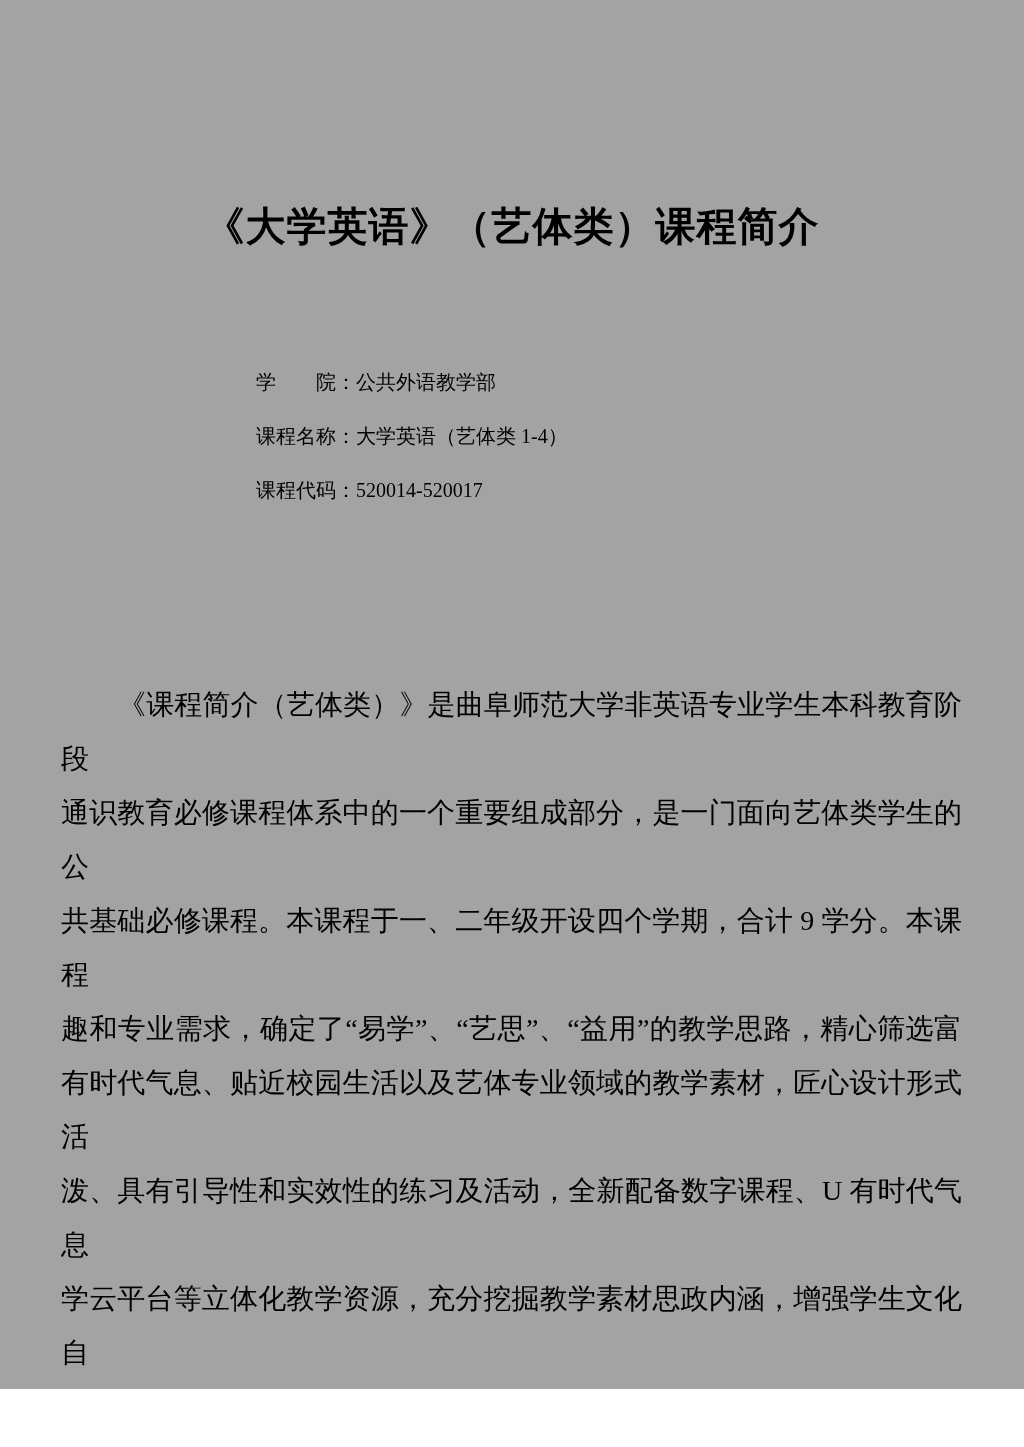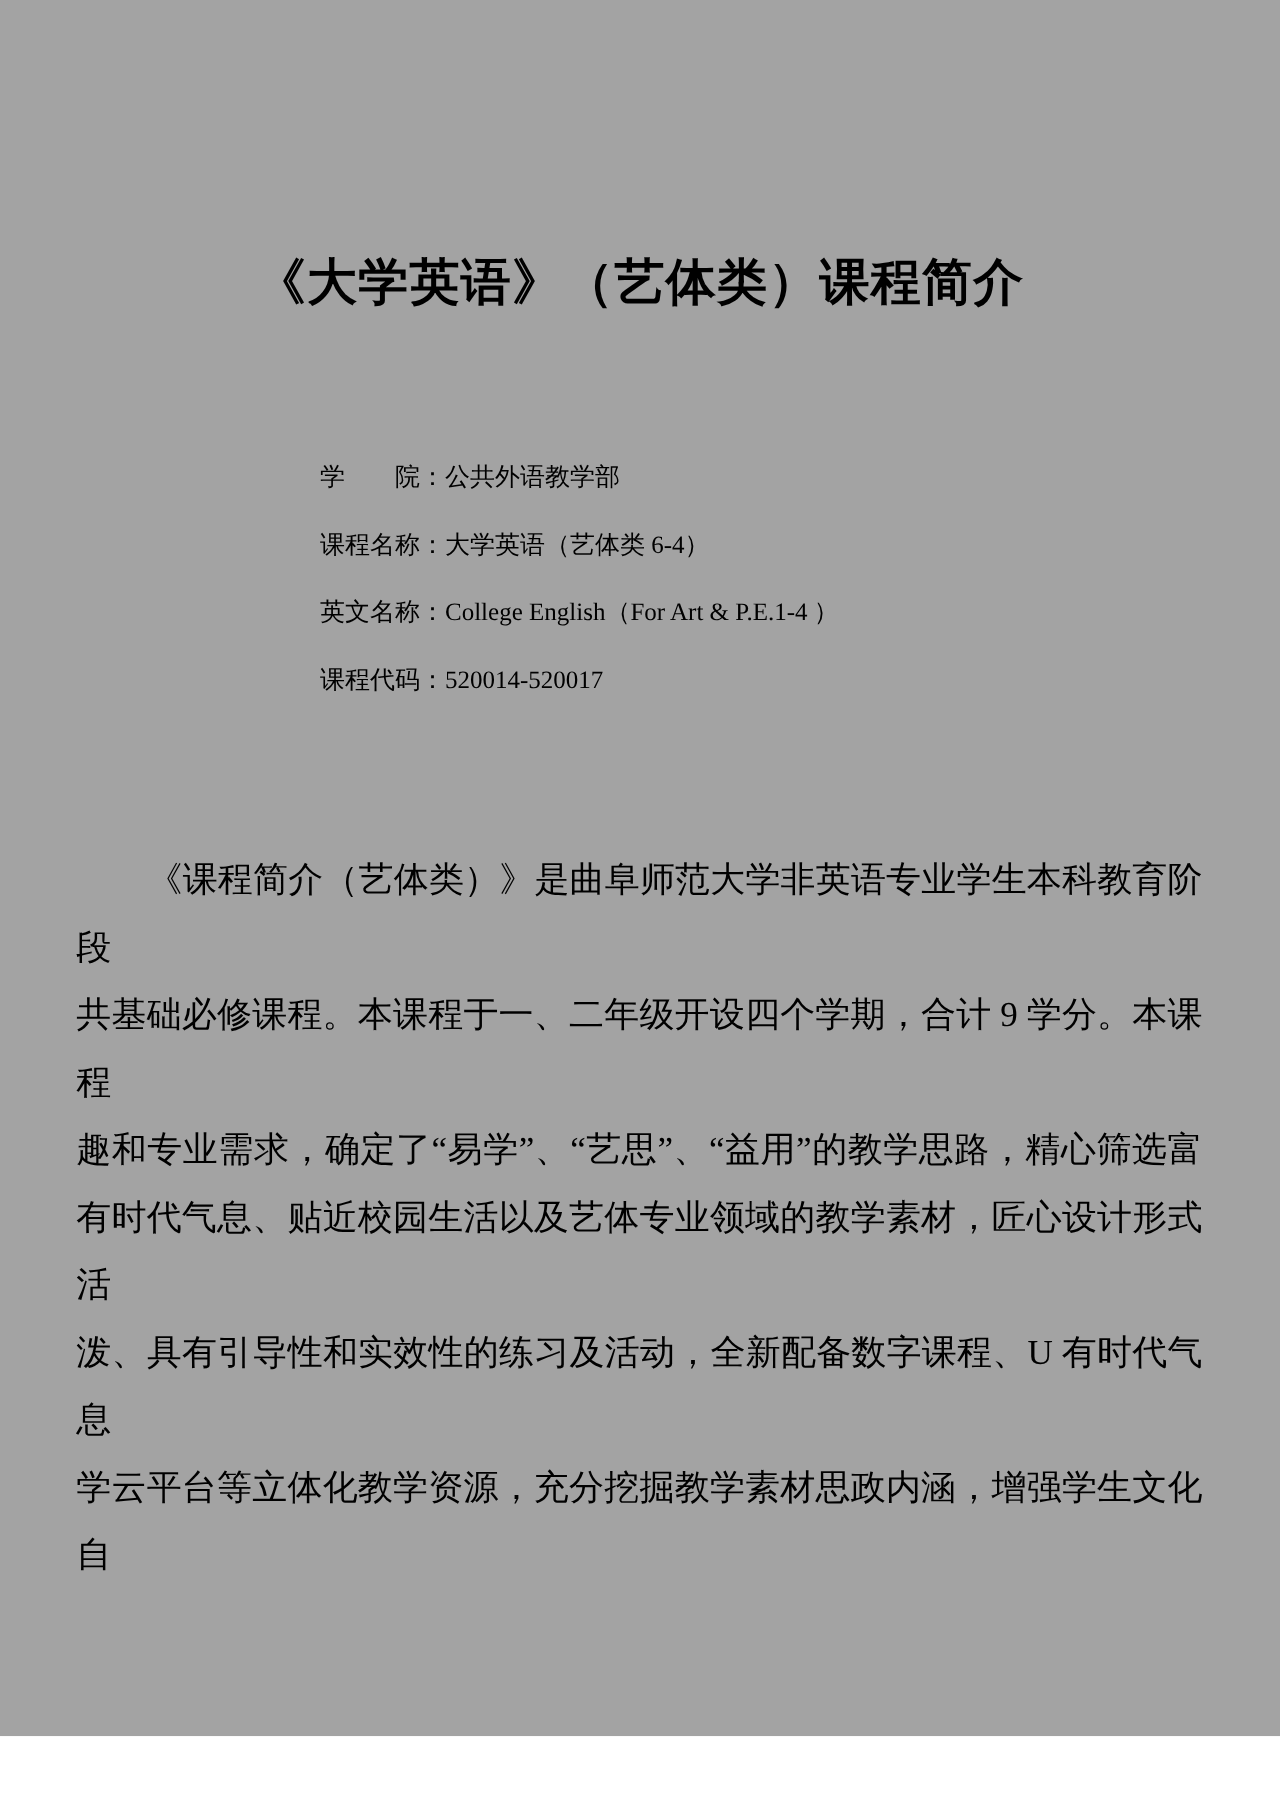--- a/index.html
+++ b/index.html
@@ -58,27 +58,27 @@
 </style>
 </head>
 <body>
 
 <div class="page">
 
   <h1 class="doc-title">《大学英语》（艺体类）课程简介</h1>
 
   <div class="info-block">
     <div class="info-line"><span>学　　院</span><span>：</span><span>公共外语教学部</span></div>
-    <div class="info-line"><span>课程名称</span><span>：</span><span>大学英语（艺体类 6-4）</span></div>
-    <div class="info-line"><span>英文名称</span><span>：</span><span>College English（For Art &amp; P.E.1-4 ）</span></div>
+    <div class="info-line"><span>课程名称</span><span>：</span><span>大学英语（艺体类 1-4）</span></div>
     <div class="info-line"><span>课程代码</span><span>：</span><span>520014-520017</span></div>
   </div>
 
   <div class="para-block">
     <div class="para-line first">《课程简介（艺体类）》是曲阜师范大学非英语专业学生本科教育阶段</div>
+    <div class="para-line">通识教育必修课程体系中的一个重要组成部分，是一门面向艺体类学生的公</div>
     <div class="para-line">共基础必修课程。本课程于一、二年级开设四个学期，合计 9 学分。本课程</div>
     <div class="para-line">趣和专业需求，确定了“易学”、“艺思”、“益用”的教学思路，精心筛选富</div>
     <div class="para-line">有时代气息、贴近校园生活以及艺体专业领域的教学素材，匠心设计形式活</div>
     <div class="para-line">泼、具有引导性和实效性的练习及活动，全新配备数字课程、U 有时代气息</div>
     <div class="para-line">学云平台等立体化教学资源，充分挖掘教学素材思政内涵，增强学生文化自</div>
 
   </div>
 
 </div>
 

